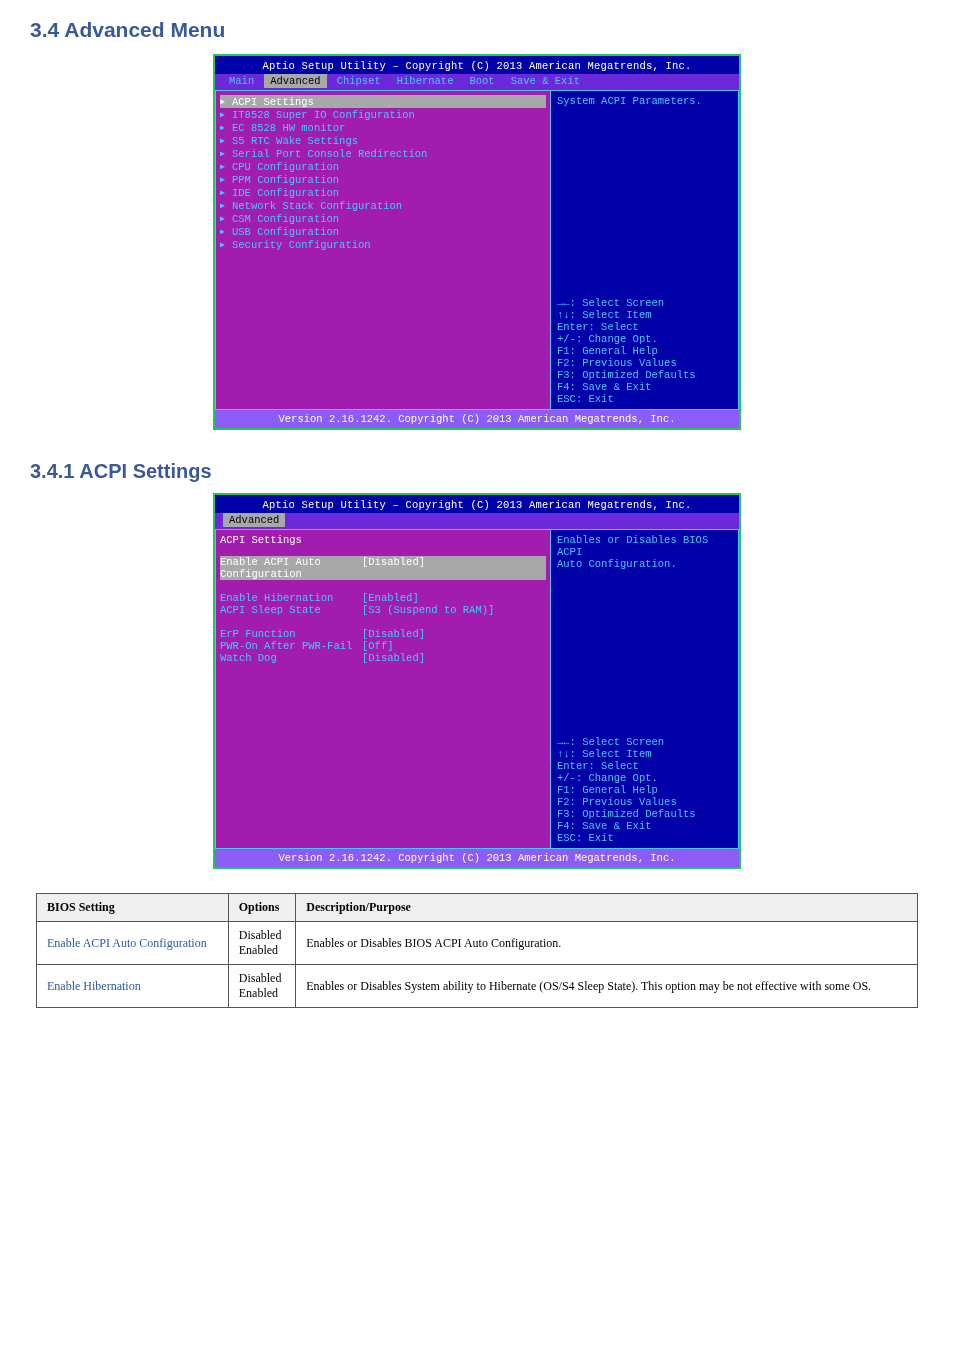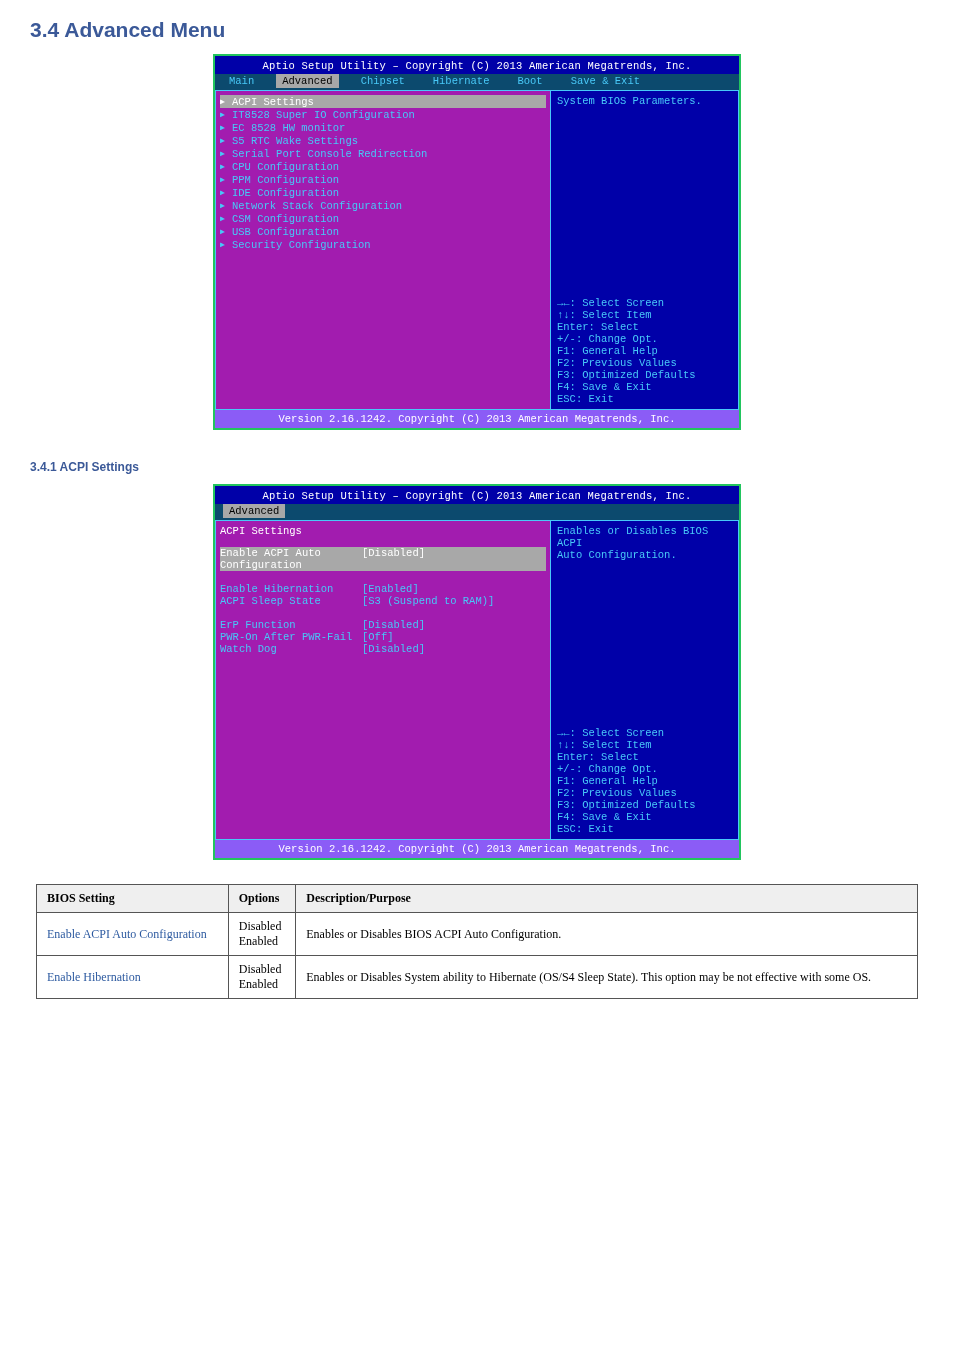--- a/index.html
+++ b/index.html
@@ -1,23 +1,23 @@
 <!DOCTYPE html>
 <html><head>
 <meta charset="utf-8">
 <style>
   * { box-sizing: border-box; margin: 0; padding: 0; }
   body { background: #fff; font-family: "Courier New", monospace; width: 954px; }
 
   .page-title { font-family: Arial, sans-serif; font-size: 21px; font-weight: bold; color: #3b5998; margin: 18px 0 12px 30px; }
-  .sub-title  { font-family: Arial, sans-serif; font-size: 12px; font-weight: bold; color: #3b5998; margin: 30px 0 10px 30px; }
+  .sub-title  { font-family: Arial, sans-serif; font-size: 20px; font-weight: bold; color: #3b5998; margin: 30px 0 10px 30px; }
 
   .bios { width: 528px; margin: 0 auto 24px auto; border: 2px solid #22c55e; background: #0000a8; }
   .bios-hdr { color: #fff; background: #0000a8; text-align: center; font-size: 10.5px; padding: 4px 0 2px 0; letter-spacing: .2px; }
-  .tabs { display: flex; gap: 16px; padding: 0 8px 2px 8px; background: #0c4a6e; font-size: 10.5px; }
+  .tabs { display: flex; gap: 4px; padding: 0 8px 2px 8px; background: #6d28d9; font-size: 10.5px; }
   .tab { color: #48c8f8; padding: 1px 6px; }
   .tab.sel { background: #a8a8a8; color: #000; }
   .body { display: flex; background: #0000a8; }
   .left { flex: 0 0 336px; background: #a21caf; border: 1px solid #48c8f8; padding: 4px; min-height: 320px; font-size: 10.5px; line-height: 12px; }
   .right { flex: 1; border: 1px solid #48c8f8; border-left: none; padding: 4px 6px; font-size: 10.5px; color: #48c8f8; line-height: 12px; display: flex; flex-direction: column; }
   .right .gap { flex: 1; min-height: 140px; }
   .menu-row { display: flex; align-items: center; gap: 4px; color: #48c8f8; }
   .menu-row.sel { background: #a8a8a8; color: #fff; }
   .tri::before { content: "▶"; font-size: 8px; color: inherit; display: inline-block; width: 8px; }
   .setting-row { display: flex; color: #48c8f8; }
@@ -92,21 +92,21 @@
       <div class="menu-row">
           <span class="tri"></span>
           <span>USB Configuration</span>
         </div>
       <div class="menu-row">
           <span class="tri"></span>
           <span>Security Configuration</span>
         </div>
     </div>
     <div class="right">
-      <div>System BIOS Parameters.</div>
+      <div>System ACPI Parameters.</div>
       <div class="gap"></div>
       <div>
         <div>→←: Select Screen</div>
         <div>↑↓: Select Item</div>
         <div>Enter: Select</div>
         <div>+/-: Change Opt.</div>
         <div>F1: General Help</div>
         <div>F2: Previous Values</div>
         <div>F3: Optimized Defaults</div>
         <div>F4: Save &amp; Exit</div>

